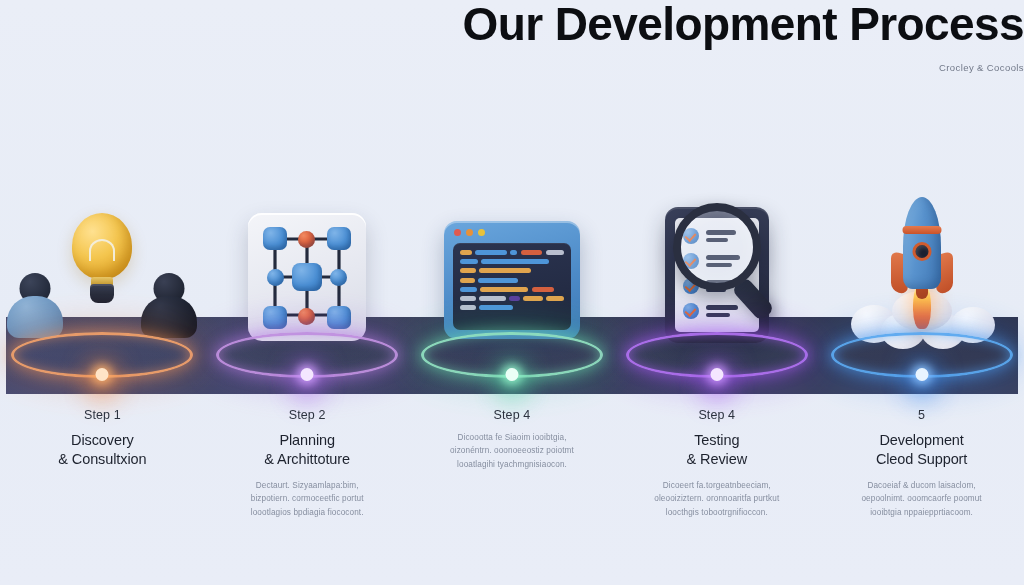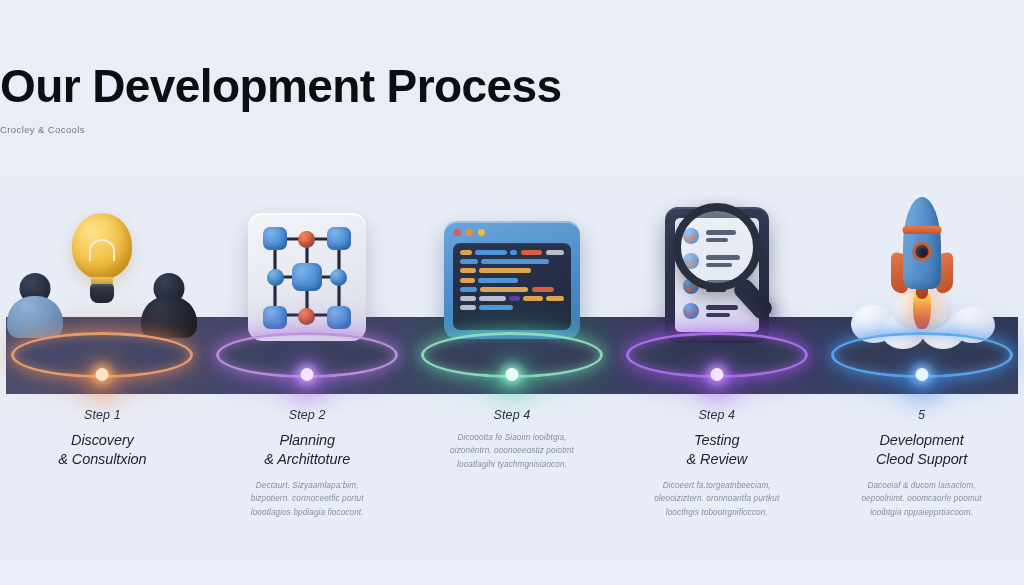--- a/index.html
+++ b/index.html
@@ -13,22 +13,21 @@
 
   .stage {
     position: relative;
     width: 1024px; height: 585px;
     background: linear-gradient(180deg, #eaeef7 0%, #e7ecf6 55%, #e9edf7 100%);
   }
 
   
   .header {
     position: absolute; top: 0; left: 0; right: 0;
-    text-align: left;
-    padding-top: 62px;
+    text-align: right;
   }
   .page-title {
     font-size: 46px;
     font-weight: 700;
     letter-spacing: -0.6px;
     color: #0c0e12;
     line-height: 1.05;
   }
   .page-subtitle {
     margin-top: 14px;
@@ -304,21 +303,20 @@
   .cloud {
     position: absolute; border-radius: 50%;
     background: radial-gradient(circle at 34% 28%, #ffffff, #ecebf1 60%, #d9d7e2 100%);
   }
 
   
   .captions {
     position: absolute;
     top: 400px; left: 0; right: 0; bottom: 0;
     display: flex;
-    font-style: italic;
   }
   .cap-col {
     flex: 1 1 0;
     text-align: center;
     padding: 8px 14px 0;
   }
   .cap-step {
     font-size: 12.5px;
     color: #2d3340;
     letter-spacing: .1px;

